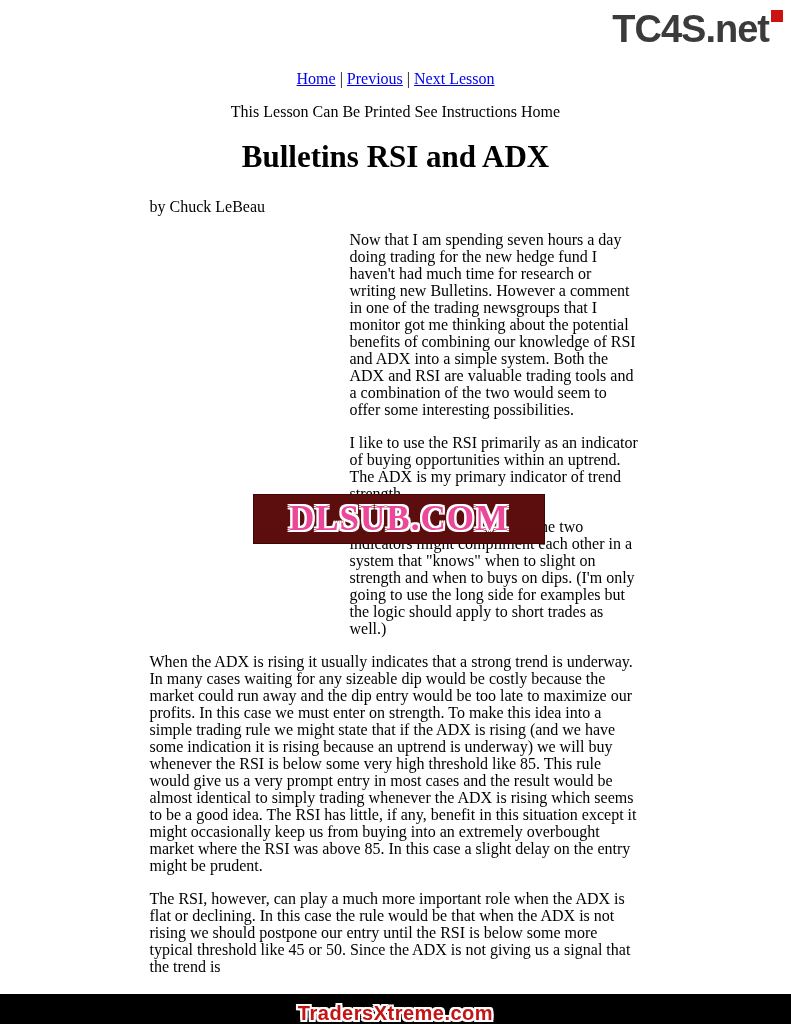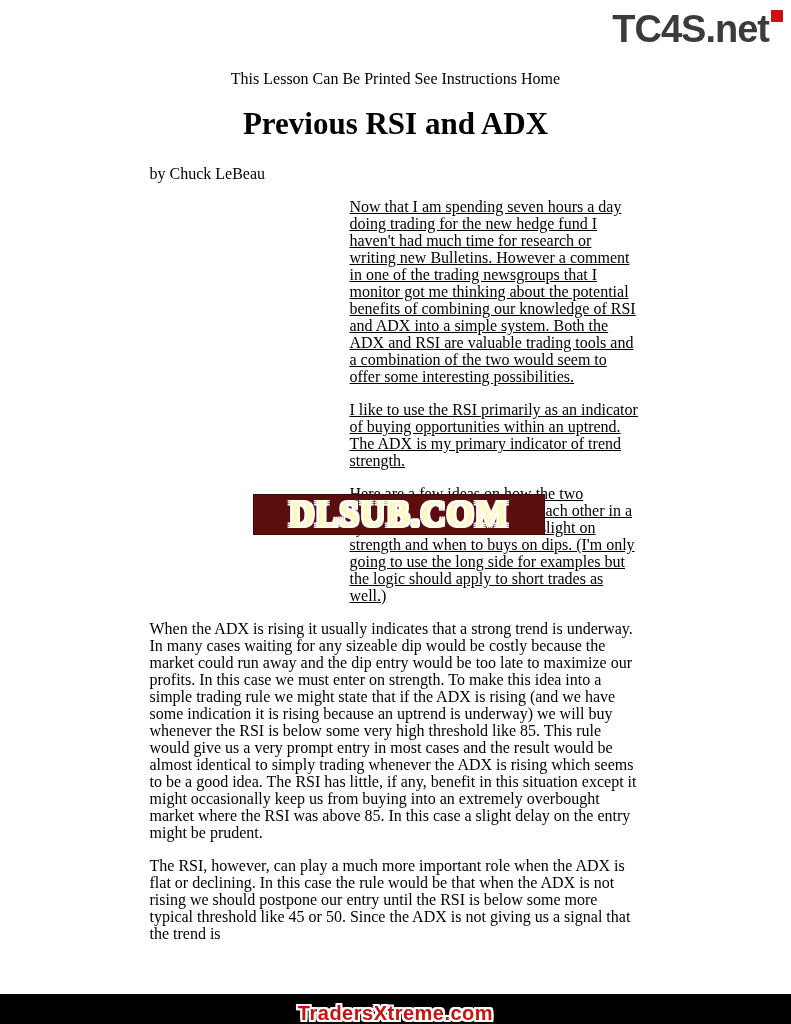--- a/index.html
+++ b/index.html
@@ -67,40 +67,39 @@
     margin: 20px 0 24px 0;
   }
   .content p { margin: 16px 0; }
   .byline {
     text-align: left;
     margin: 18px 0;
   }
   blockquote.quote-block {
     margin: 16px 0 16px 200px;
     padding: 0;
-    text-decoration: underline;
   }
   blockquote.quote-block p { margin: 16px 0; }
   
   .watermark {
     position: absolute;
     left: 253px;
     top: 486px;
     width: 292px;
-    height: 41px;
+    height: 50px;
     background: #5c0d0d;
     border: 1px solid #3f0606;
     display: flex;
     align-items: center;
     justify-content: center;
     font-family: "Liberation Serif", serif;
     font-weight: bold;
     font-size: 35px;
     letter-spacing: 1px;
-    color: #fef9c3;
+    color: #ec4899;
     text-shadow:
       -2px -2px 0 #ffffff, 2px -2px 0 #ffffff,
       -2px  2px 0 #ffffff, 2px  2px 0 #ffffff,
       -2px  0   0 #ffffff, 2px  0   0 #ffffff,
        0   -2px 0 #ffffff, 0    2px 0 #ffffff;
   }
   
   .bottom-bar {
     position: absolute;
     left: 0;
@@ -129,24 +128,31 @@
 <body>
 
 <div class="page">
 
   <div class="logo-top">
     <span>TC4S.net</span><span class="logo-red-square"></span>
   </div>
 
   <div class="content">
 
+    <p class="nav-line">
+      <a>Home</a>
+      <span class="nav-sep">|</span>
+      <a>Previous</a>
+      <span class="nav-sep">|</span>
+      <a>Next Lesson</a>
+    </p>
 
     <p class="notice">This Lesson Can Be Printed See Instructions Home</p>
 
-    <h1 class="title">Previous RSI and ADX</h1>
+    <h1 class="title">Bulletins RSI and ADX</h1>
 
 
     <p class="byline">by Chuck LeBeau</p>
 
     <blockquote class="quote-block">
       <p>Now that I am spending seven hours a day doing trading for the new hedge fund I haven't had much time for research or writing new Bulletins. However a comment in one of the trading newsgroups that I monitor got me thinking about the potential benefits of combining our knowledge of RSI and ADX into a simple system. Both the ADX and RSI are valuable trading tools and a combination of the two would seem to offer some interesting possibilities.</p>
       <p>I like to use the RSI primarily as an indicator of buying opportunities within an uptrend. The ADX is my primary indicator of trend strength.</p>
       <p>Here are a few ideas on how the two indicators might compliment each other in a system that "knows" when to slight on strength and when to buys on dips. (I'm only going to use the long side for examples but the logic should apply to short trades as well.)</p>
     </blockquote>
 

